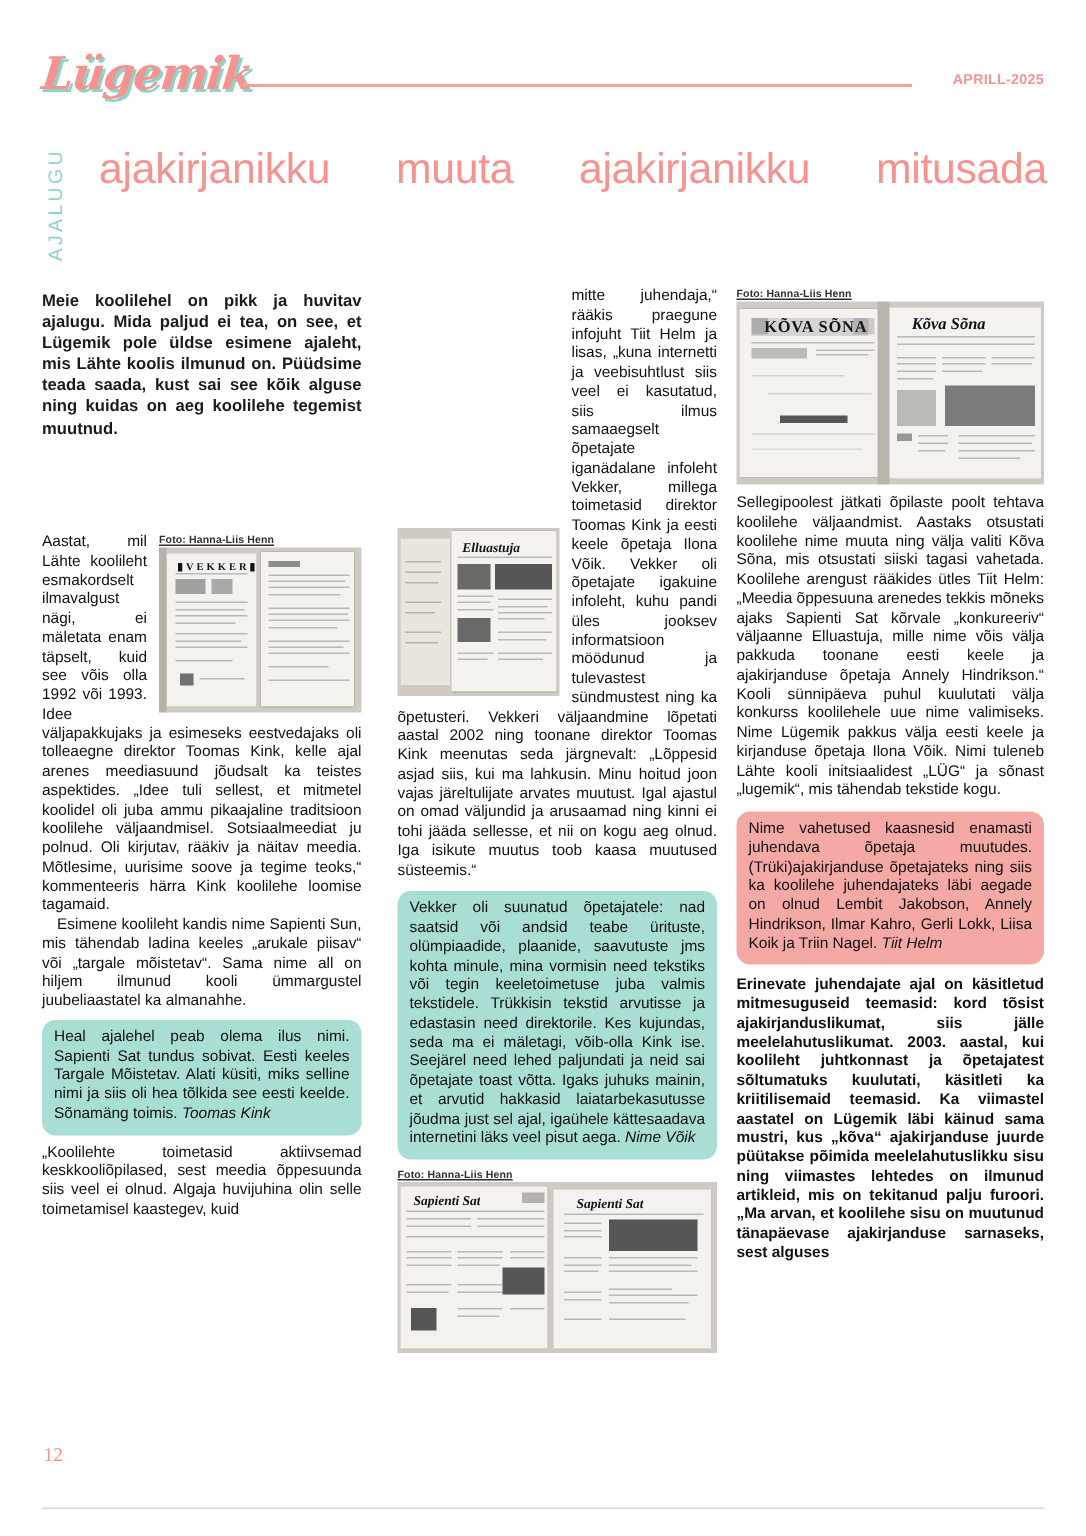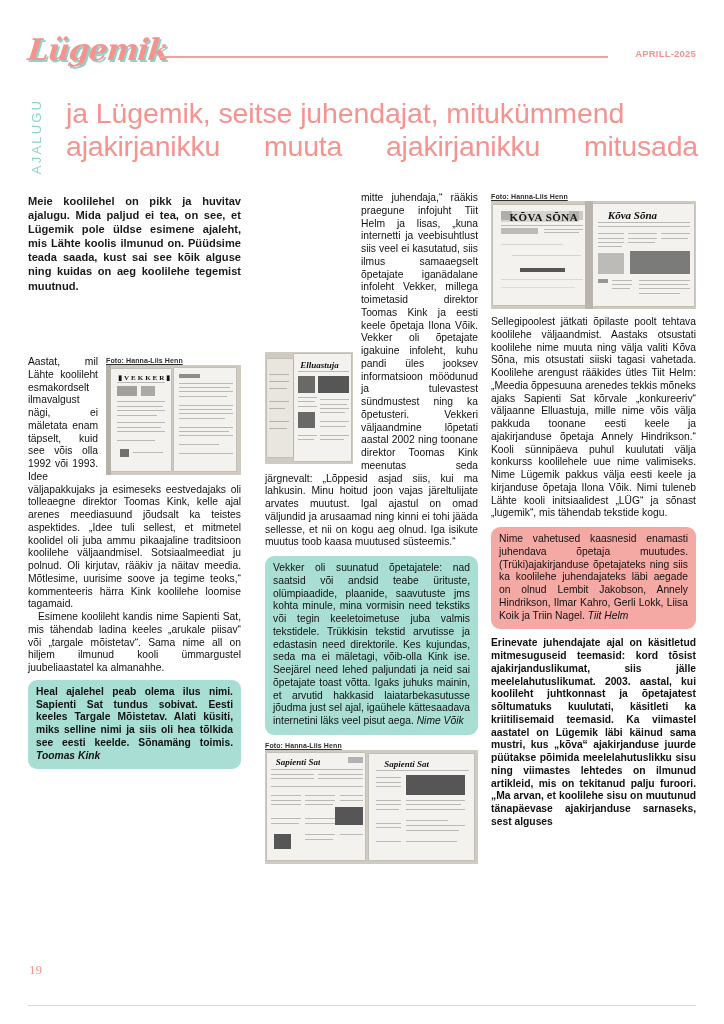--- a/index.html
+++ b/index.html
@@ -150,21 +150,21 @@
   .quote.teal{background:#a8ded3;}
   .quote.pink{background:#f5a9a4;}
   .quote .attrib{font-style:italic;}
 
   
   .col2-wrap{
     position:absolute;left:265px;top:192px;width:213px;
   }
   .col2-floatimg{
     float:left;
-    width:88px;
+    width:108px;
     margin:1px 8px 2px 0;
   }
 
   
   .col3-wrap{
     position:absolute;left:491px;top:192px;width:205px;
   }
 
   .folio{
     position:absolute;left:29px;top:962px;
@@ -203,21 +203,20 @@
     <div class="logo">Lügemik</div>
     <div class="rule"></div>
     <div class="issue-date">APRILL-2025</div>
   </div>
 
   <div class="section-label">
     <span>AJALUGU</span>
   </div>
 
   <h1 class="headline">
-    <span class="l2">ja Lügemik, seitse juhendajat, mitukümmend</span>
     <span class="l3">
       <span>ajakirjanikku</span>
       <span>muuta</span>
       <span>ajakirjanikku</span>
       <span>mitusada</span>
     </span>
   </h1>
 
   <div class="lead">Meie koolilehel on pikk ja huvitav ajalugu. Mida paljud ei tea, on see, et Lügemik pole üldse esimene ajaleht, mis Lähte koolis ilmunud on. Püüdsime teada saada, kust sai see kõik alguse ning kuidas on aeg koolilehe tegemist muutnud.</div>
 
@@ -255,28 +254,31 @@
         <div class="ln" style="left:54%;top:60%;width:37%"></div>
         <div class="ln" style="left:54%;top:64%;width:40%"></div>
         <div class="ln" style="left:54%;top:72%;width:30%"></div>
         <div class="ln" style="left:54%;top:80%;width:40%"></div>
         <div class="grey" style="left:0;top:0;width:4%;height:100%;background:#b5b1a9"></div>
       </div>
     </div>
 
     <div class="body-text">
       <p>Aastat, mil Lähte koolileht esmakordselt ilmavalgust nägi, ei mäletata enam täpselt, kuid see võis olla 1992 või 1993. Idee väljapakkujaks ja esimeseks eestvedajaks oli tolleaegne direktor Toomas Kink, kelle ajal arenes meediasuund jõudsalt ka teistes aspektides. „Idee tuli sellest, et mitmetel koolidel oli juba ammu pikaajaline traditsioon koolilehe väljaandmisel. Sotsiaalmeediat ju polnud. Oli kirjutav, rääkiv ja näitav meedia. Mõtlesime, uurisime soove ja tegime teoks,“ kommenteeris härra Kink koolilehe loomise tagamaid.</p>
-      <p>Esimene koolileht kandis nime Sapienti Sat, mis tähendab ladina keeles „arukale piisav“ või „targale mõistetav“. Sama nime all on hiljem ilmunud kooli ümmargustel juubeliaastatel ka almanahhe.</p>
-    </div>
-
-    <div class="quote teal" style="margin-top:5px;font-weight:bold;">
+      <p>Esimene koolileht kandis nime Sapienti Sun, mis tähendab ladina keeles „arukale piisav“ või „targale mõistetav“. Sama nime all on hiljem ilmunud kooli ümmargustel juubeliaastatel ka almanahhe.</p>
+    </div>
+
+    <div class="quote teal" style="margin-top:5px;">
       <span>Heal ajalehel peab olema ilus nimi. Sapienti Sat tundus sobivat. Eesti keeles Targale Mõistetav. Alati küsiti, miks selline nimi ja siis oli hea tõlkida see eesti keelde. Sõnamäng toimis.</span>
       <span class="attrib">Toomas Kink</span>
     </div>
 
+    <div class="body-text" style="margin-top:6px;">
+      <p>„Koolilehte toimetasid aktiivsemad keskkooliõpilased, sest meedia õppesuunda siis veel ei olnud. Algaja huvijuhina olin selle toimetamisel kaastegev, kuid</p>
+    </div>
   </div>
 
   <div style="position:absolute;left:163px;top:494px;width:92px;"></div>
 
   <div class="col2-wrap">
 
     <div class="body-text">
       <div class="col2-floatimg" style="shape-outside:none;margin-top:160px;">
         <div class="photo scan" style="height:112px">
           <div class="pg" style="left:2%;top:6%;width:30%;height:88%;background:#e9e6e0"></div>
@@ -367,21 +369,21 @@
         <div class="ln" style="left:52%;top:80%;width:12%"></div>
         <div class="ln" style="left:66%;top:80%;width:24%"></div>
       </div>
     </div>
   </div>
 
   <div class="col3-wrap">
 
     <div>
       <div class="photo-credit">Foto: Hanna-Liis Henn</div>
-      <div class="photo scan" style="height:108px">
+      <div class="photo scan" style="height:122px">
         <div class="pg" style="left:1%;top:4%;width:46%;height:92%"></div>
         <div class="pg" style="left:49%;top:3%;width:50%;height:94%"></div>
         <div class="blk" style="left:5%;top:9%;width:38%;height:10%;opacity:.12;background:#000"></div>
         <div class="ttl" style="left:9%;top:9%;font-size:11px;letter-spacing:.5px;">KÕVA SÕNA</div>
         <div class="blk" style="left:5%;top:9%;width:5%;height:9%;opacity:.25"></div>
         <div class="blk" style="left:38%;top:9%;width:7%;height:9%;opacity:.22"></div>
         <div class="ln" style="left:5%;top:22%;width:40%"></div>
         <div class="blk" style="left:5%;top:25%;width:18%;height:6%;opacity:.3"></div>
         <div class="ln" style="left:26%;top:26%;width:19%"></div>
         <div class="ln" style="left:26%;top:29%;width:17%"></div>
@@ -423,16 +425,16 @@
     <div class="quote pink" style="margin-top:7px;">
       <span>Nime vahetused kaasnesid enamasti juhendava õpetaja muutudes. (Trüki)ajakirjanduse õpetajateks ning siis ka koolilehe juhendajateks läbi aegade on olnud Lembit Jakobson, Annely Hindrikson, Ilmar Kahro, Gerli Lokk, Liisa Koik ja Triin Nagel.</span>
       <span class="attrib">Tiit Helm</span>
     </div>
 
     <div class="body-text" style="margin-top:8px;font-weight:bold;">
       <p>Erinevate juhendajate ajal on käsitletud mitmesuguseid teemasid: kord tõsist ajakirjanduslikumat, siis jälle meelelahutuslikumat. 2003. aastal, kui koolileht juhtkonnast ja õpetajatest sõltumatuks kuulutati, käsitleti ka kriitilisemaid teemasid. Ka viimastel aastatel on Lügemik läbi käinud sama mustri, kus „kõva“ ajakirjanduse juurde püütakse põimida meelelahutuslikku sisu ning viimastes lehtedes on ilmunud artikleid, mis on tekitanud palju furoori. „Ma arvan, et koolilehe sisu on muutunud tänapäevase ajakirjanduse sarnaseks, sest alguses</p>
     </div>
   </div>
 
-  <div class="folio">19</div>
+  <div class="folio">12</div>
   <div class="bottom-rule"></div>
 
 </div>
 
 </body></html>

